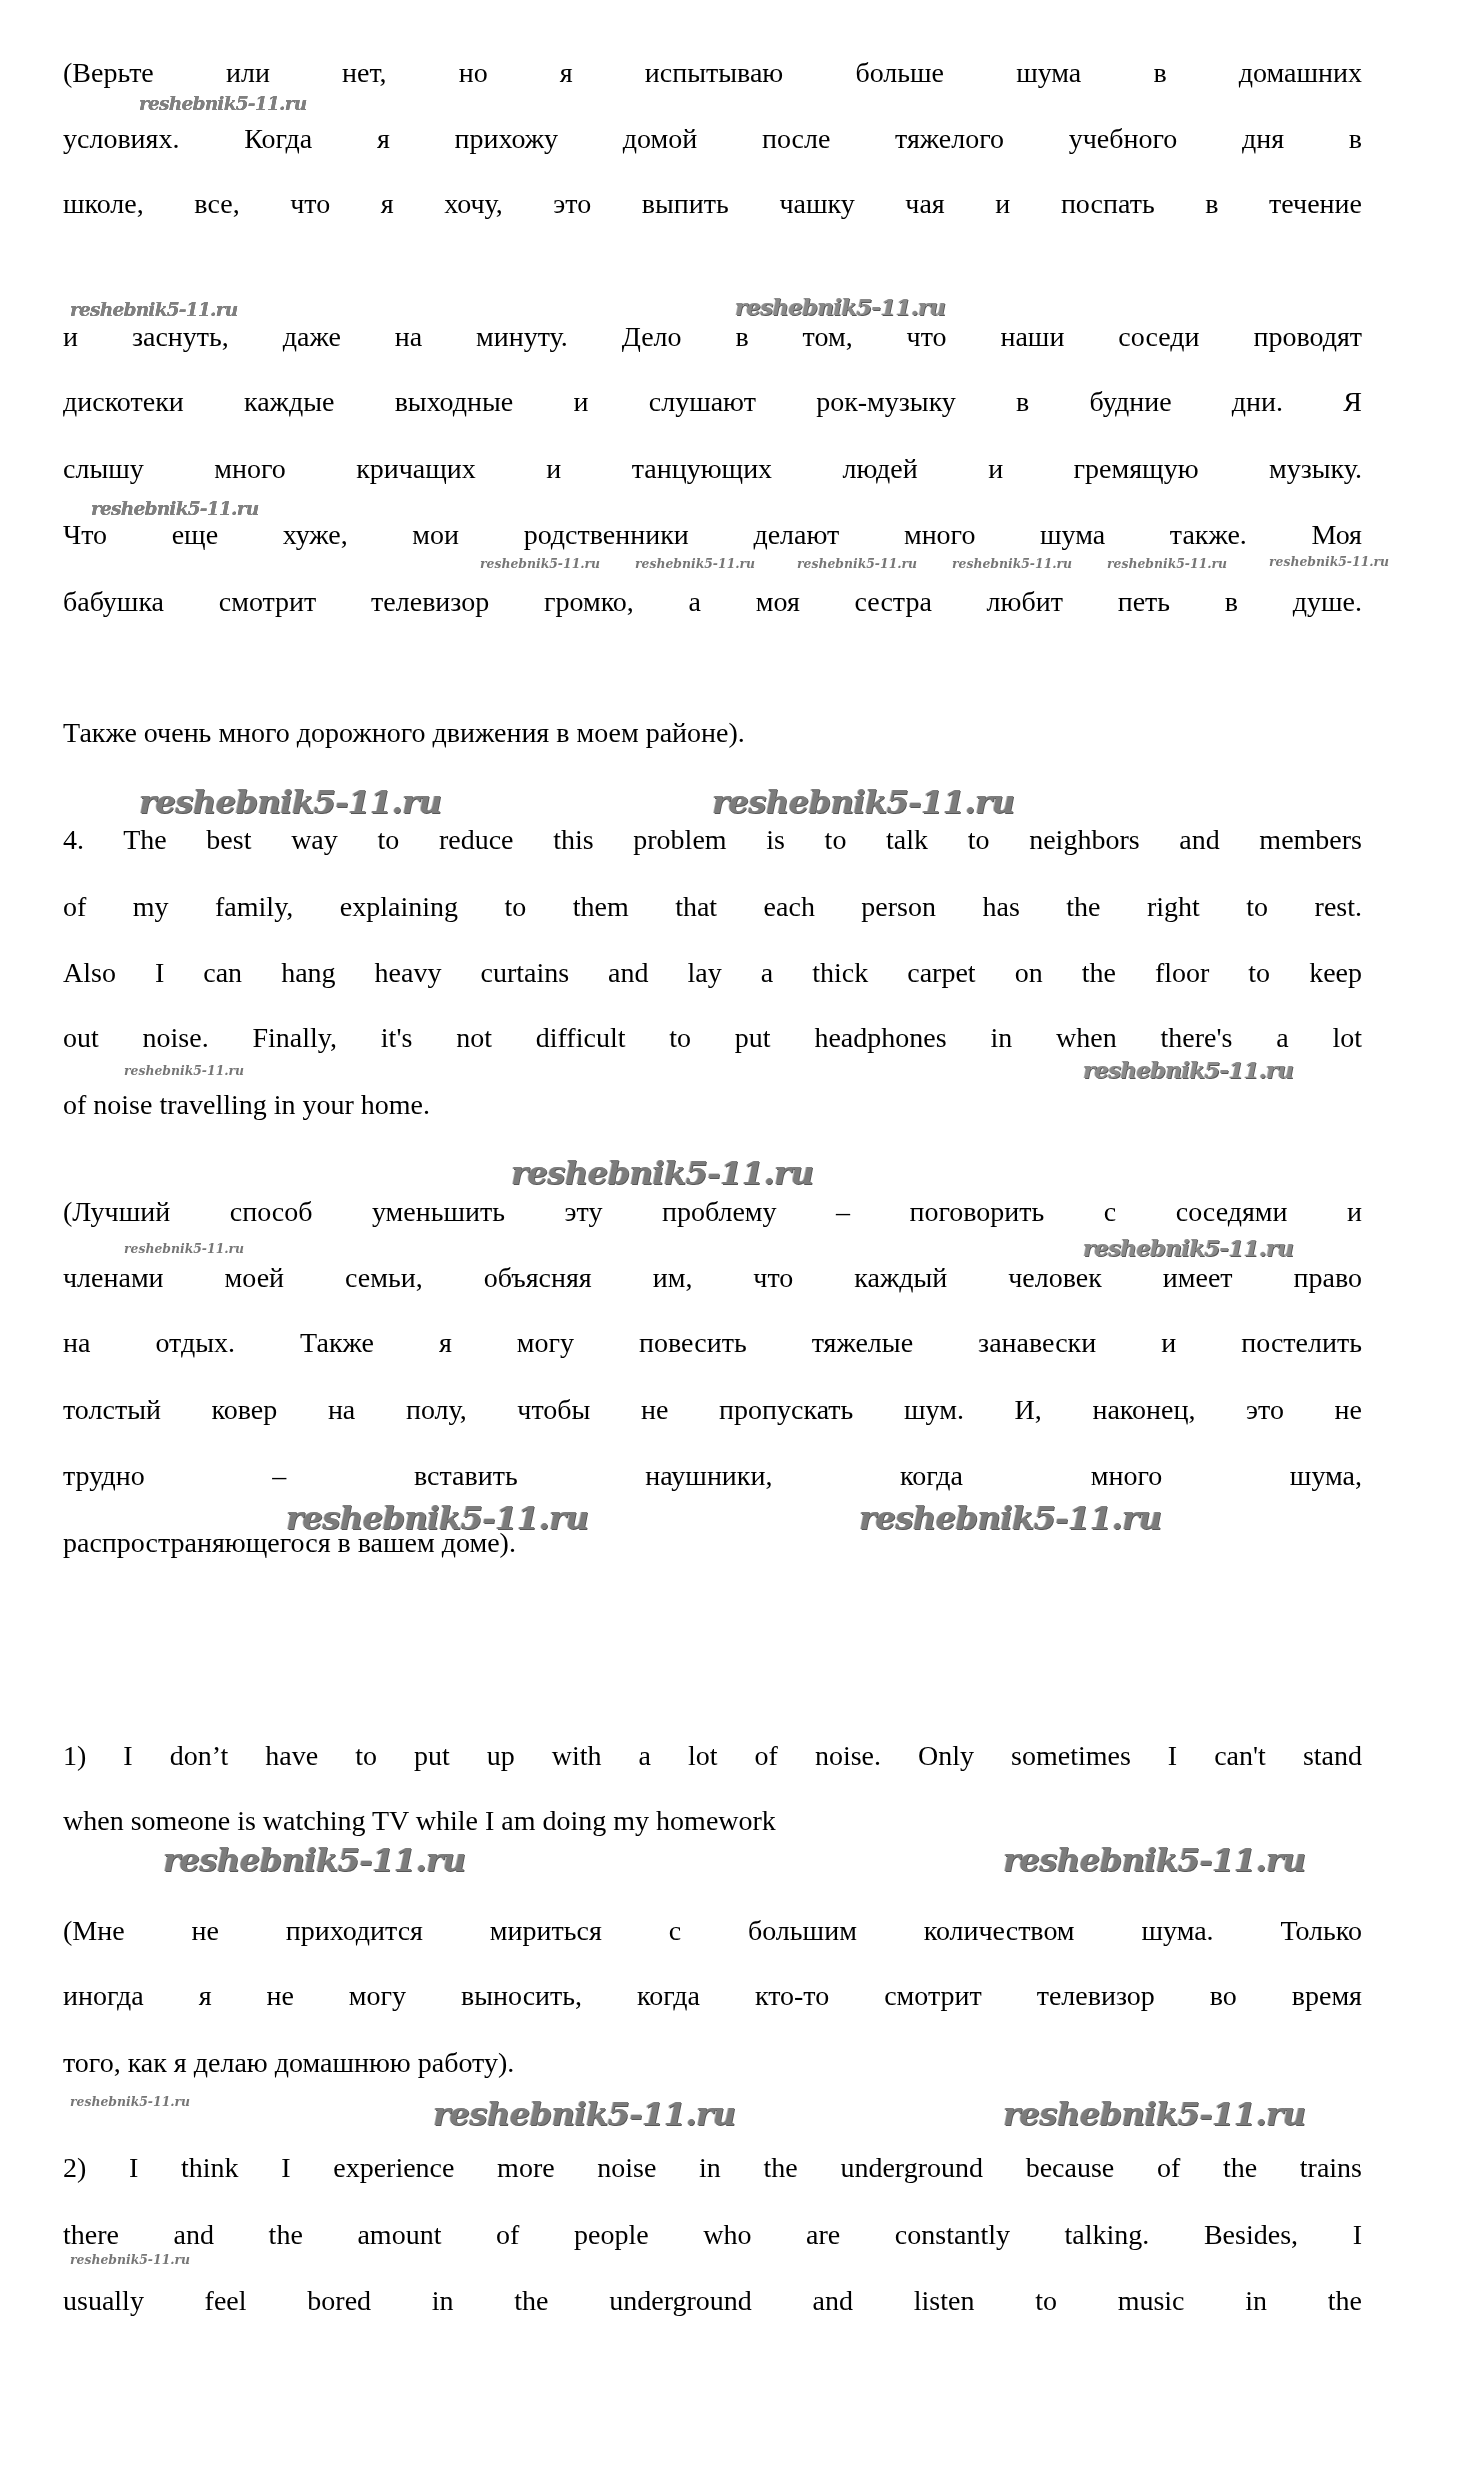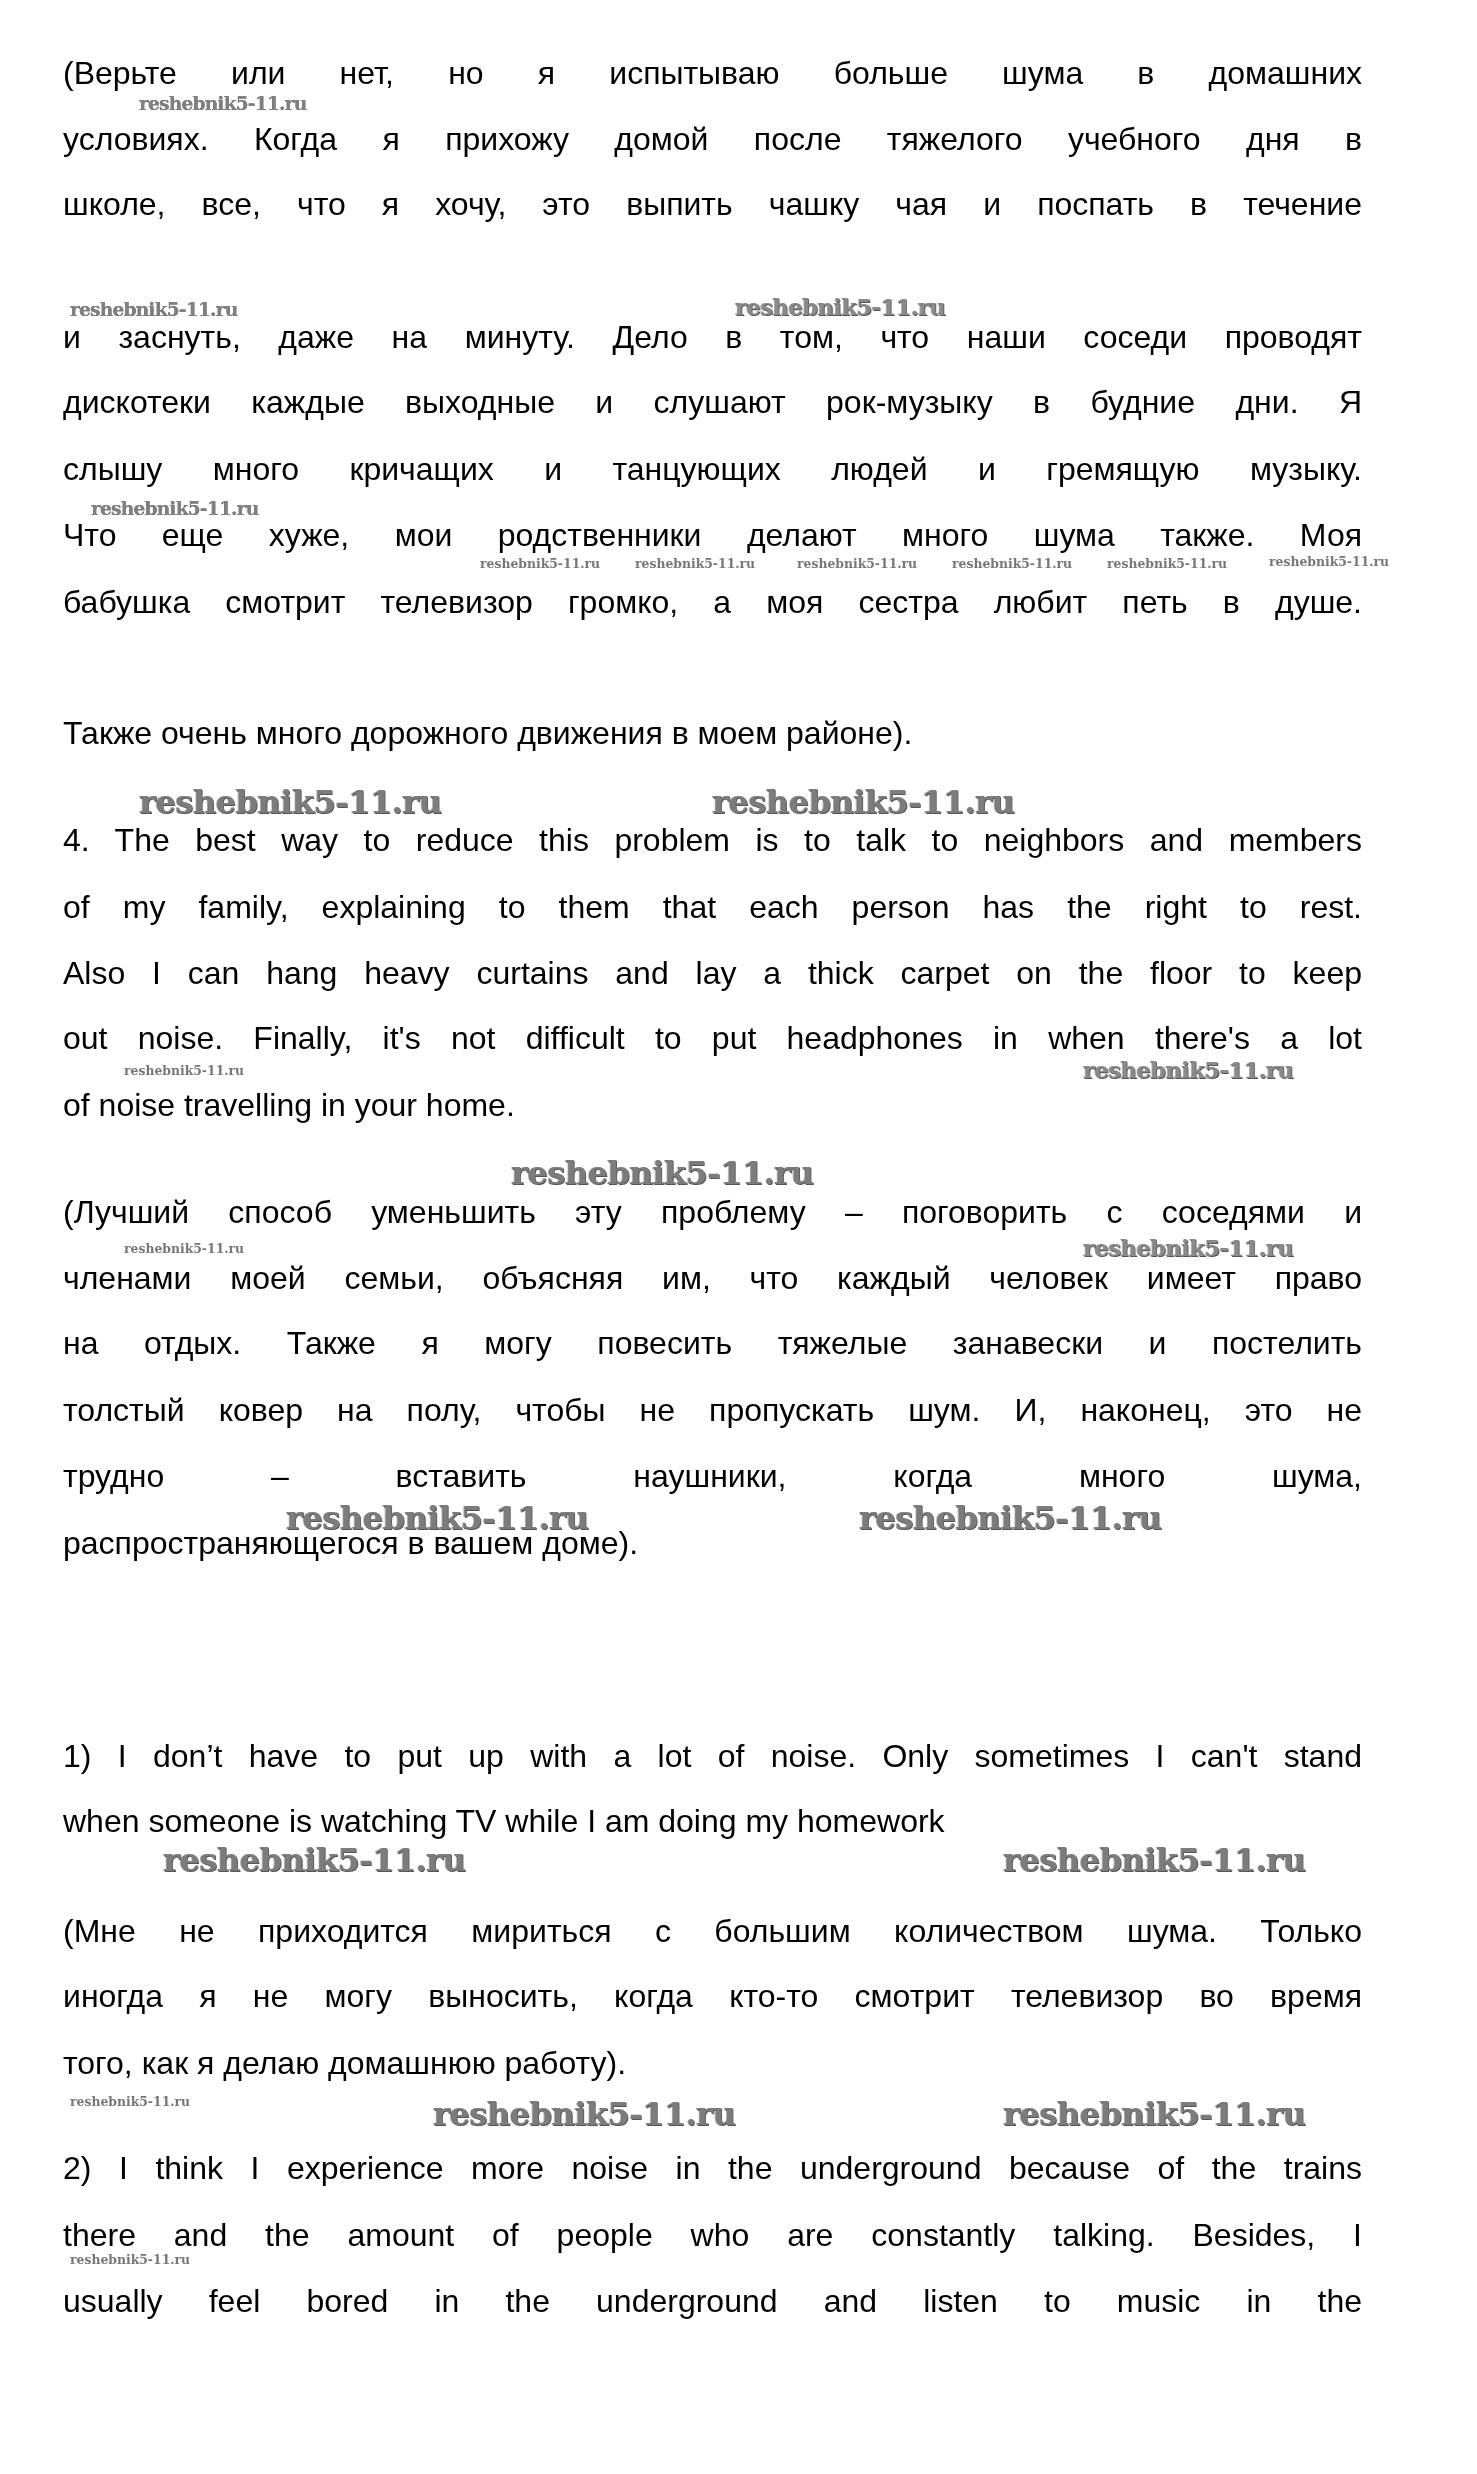--- a/index.html
+++ b/index.html
@@ -1,28 +1,29 @@
 <!DOCTYPE html>
 <html style="font-size:12.4px"><head>
 <meta charset="utf-8">
 <style>
   html, body { margin:0; padding:0; background:#ffffff; }
   body { width:1477px; height:2475px; position:relative; overflow:hidden; }
   .page { position:absolute; left:0; top:0; width:1477px; height:2475px; background:#fff; }
   .line {
     position:absolute; left:63px; width:1299px;
-    font-family:Liberation Sans, sans-serif;
-    font-size:32px; line-height:46px; color:#000;
+    font-family:Liberation Serif, serif;
+    font-size:28px; line-height:46px; color:#000;
     white-space:nowrap; transform-origin:left center;
   }
   .line.justify { text-align:justify; text-align-last:justify; white-space:normal; height:46px; overflow:hidden; }
   .wm {
     position:absolute; font-family:"DejaVu Serif", "Liberation Serif", serif; font-weight:bold;
     color:#8a8a8a; white-space:nowrap; letter-spacing:-0.8px;
     text-shadow: 0.8px 0.8px 0 #555, -0.8px 0 0 #bbb;
+    font-style: italic;
   }
   .wm.tiny { font-size:12.4px; font-weight:bold; color:#777; text-shadow:none; letter-spacing:0; }
   .wm.small { font-size:18.6px; color:#808080; text-shadow:0 0 0 #555; }
   .wm.medium { font-size:23px; }
   .wm.large { font-size:32.5px; color:#7c7c7c; }
 </style>
 </head>
 <body>
 
 <div class="page">

